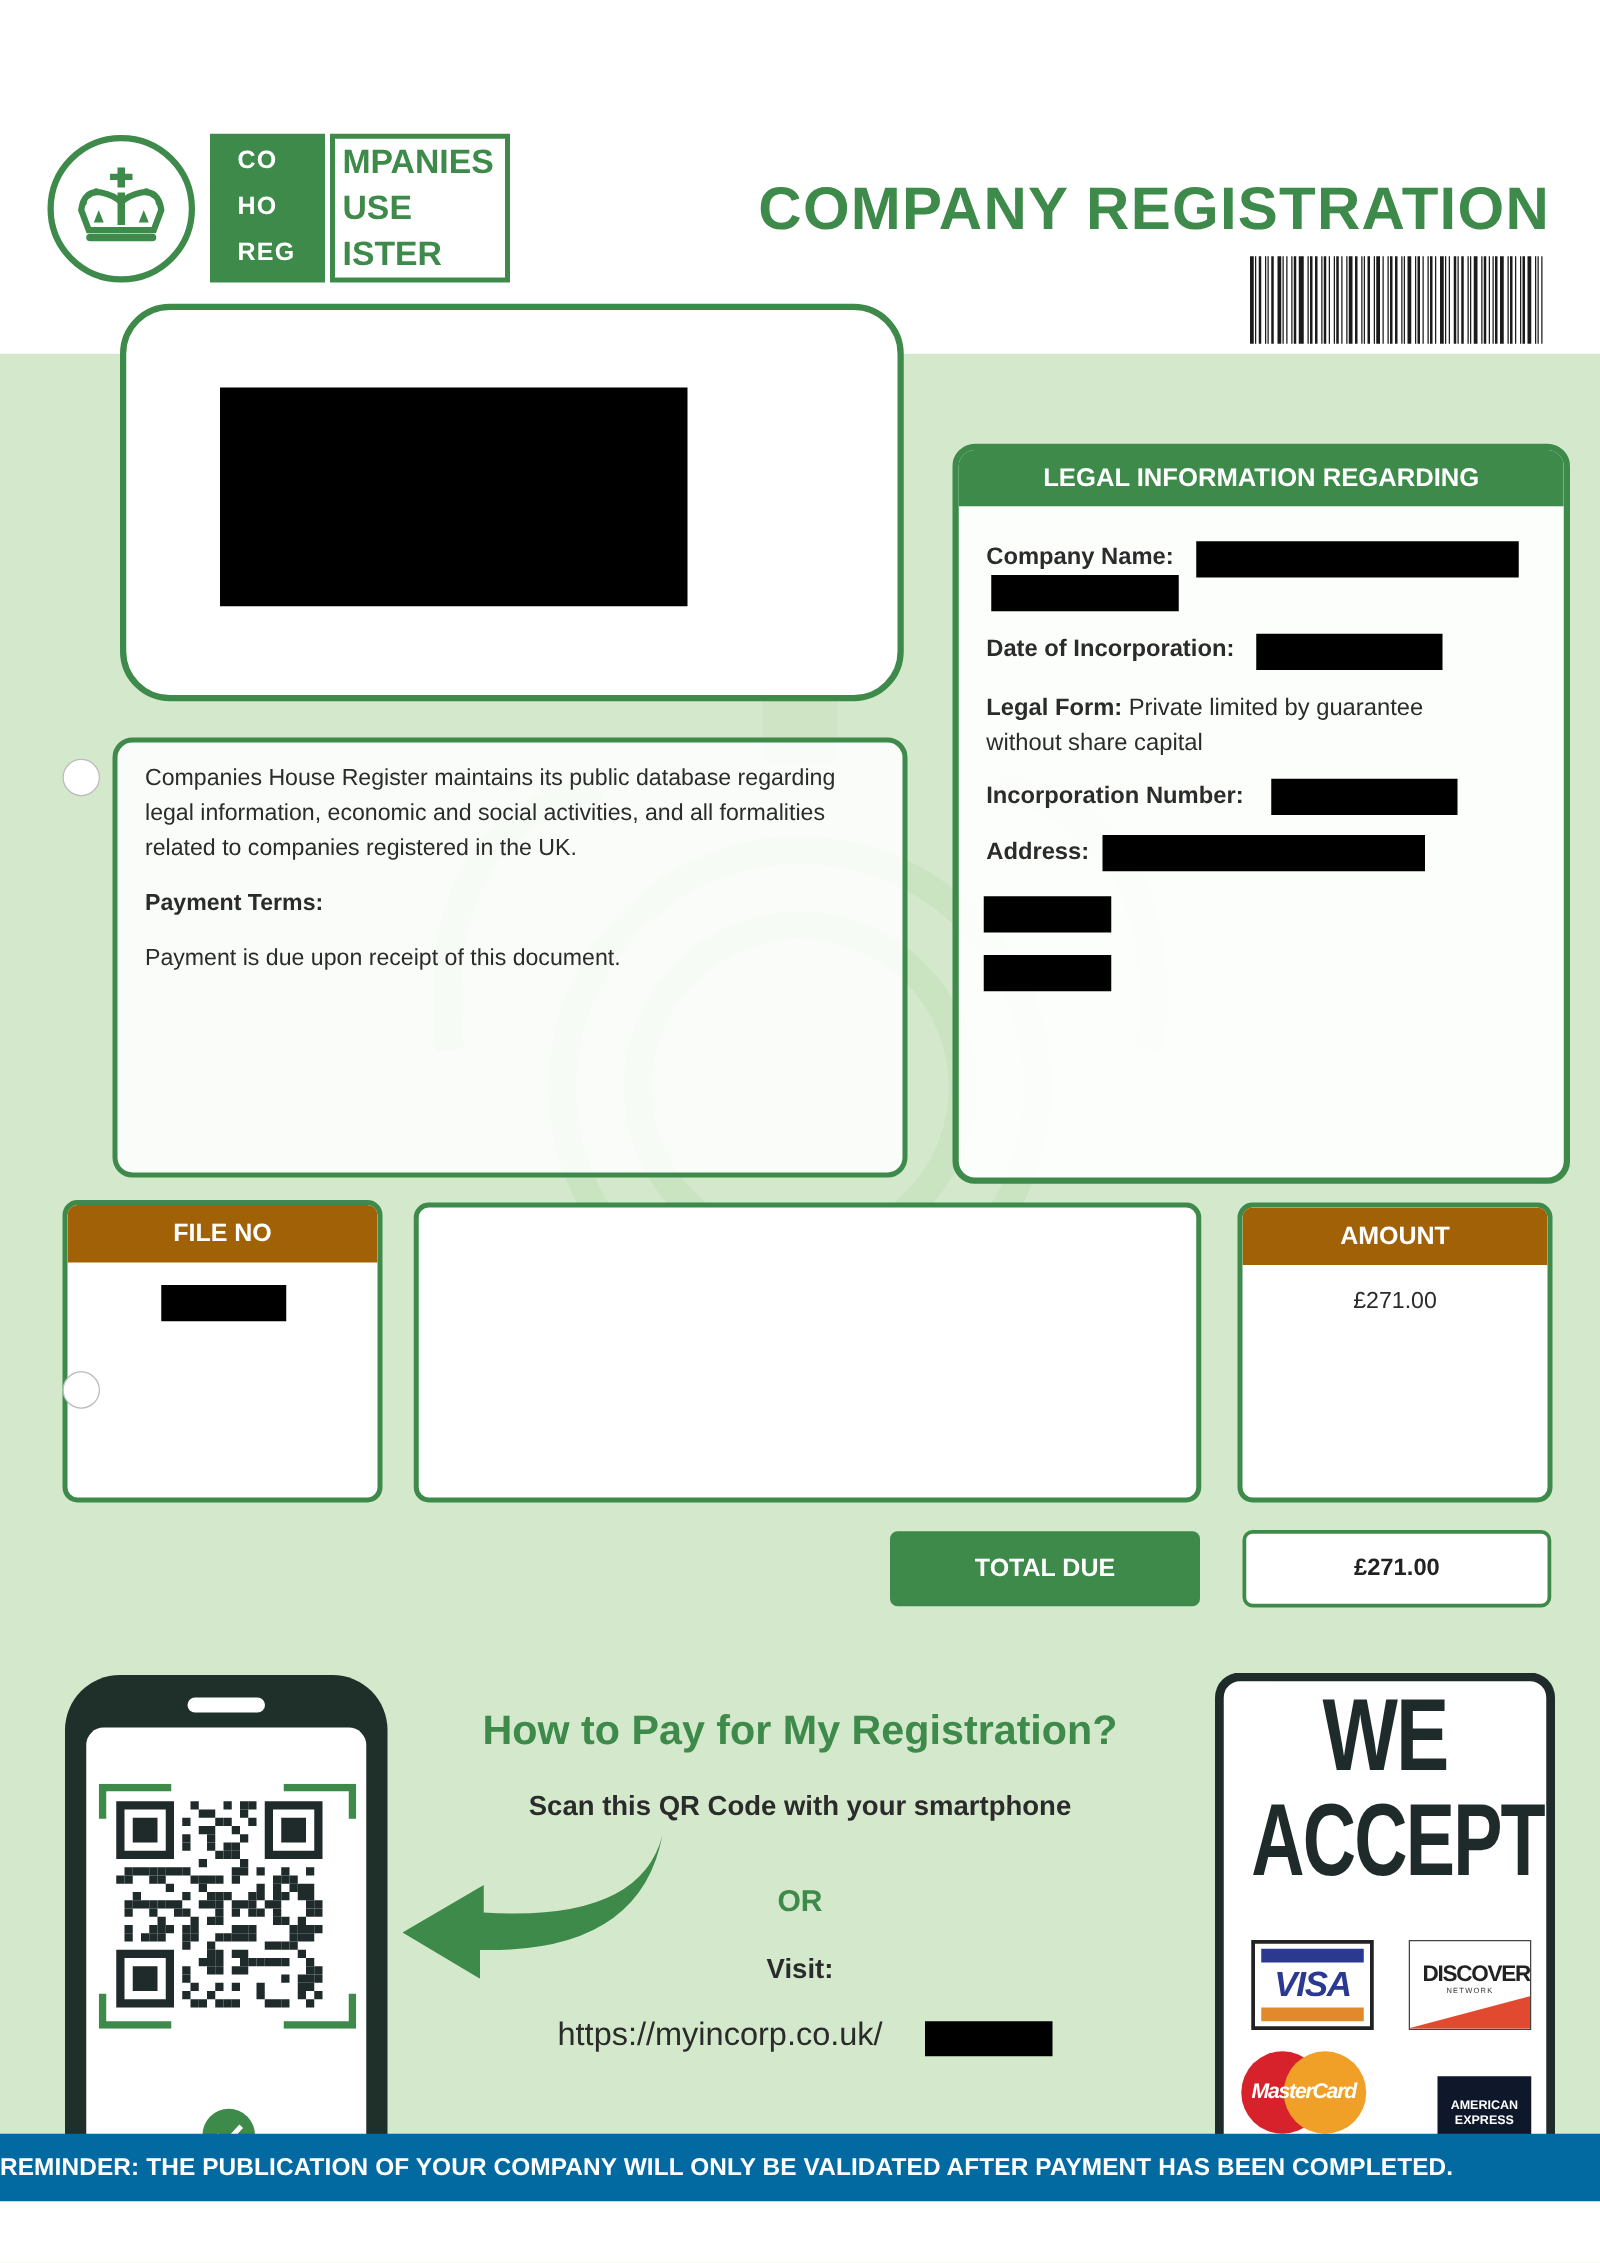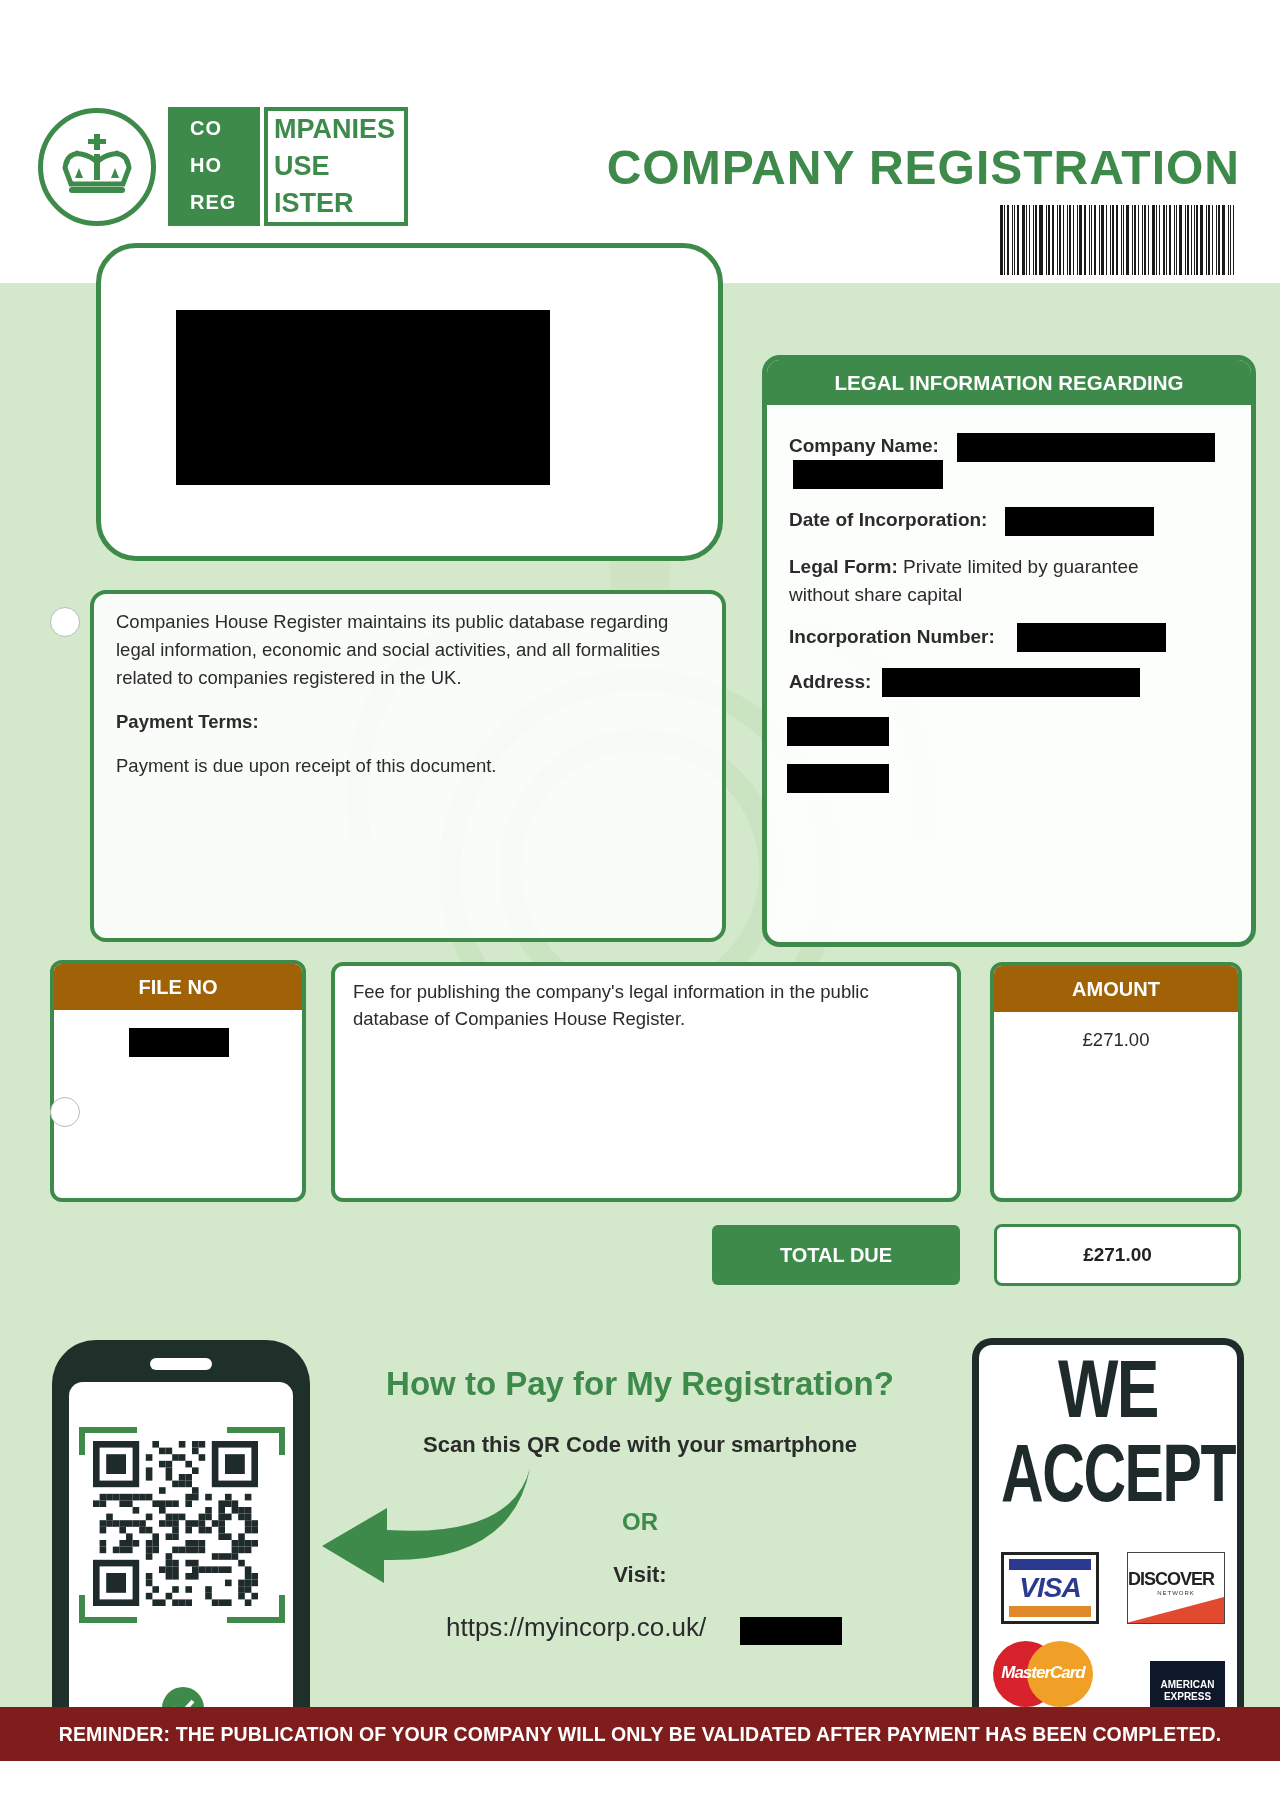--- a/index.html
+++ b/index.html
@@ -62,32 +62,32 @@
   
   .accept { position: absolute; left: 972px; top: 1338px; width: 272px; height: 372px; border: 7px solid #1f2b2b; border-bottom: none; border-radius: 20px 20px 0 0; background: #fff; }
   .accept-we { position: absolute; left: 0; top: 2px; width: 100%; text-align: center; font-size: 82px; font-weight: 900; color: #1f2b2b; line-height: 84px; transform: scaleX(0.78); letter-spacing: -2px; }
   .accept-acc { position: absolute; left: -20px; top: 86px; width: 300px; text-align: center; font-size: 82px; font-weight: 900; color: #1f2b2b; line-height: 84px; transform: scaleX(0.72); letter-spacing: -2px; }
   .card { position: absolute; }
   .visa { left: 22px; top: 207px; width: 98px; height: 72px; border: 3px solid #222; background: #fff; }
   .visa .b1 { position: absolute; left: 5px; top: 4px; right: 5px; height: 11px; background: #2b3990; }
   .visa .b2 { position: absolute; left: 5px; bottom: 4px; right: 5px; height: 11px; background: #e08a2c; }
   .visa .t { position: absolute; left: 0; top: 18px; width: 100%; text-align: center; font-style: italic; font-weight: 900; font-size: 28px; color: #2b3990; line-height: 30px; letter-spacing: -1px; }
   .discover { left: 148px; top: 207px; width: 98px; height: 72px; border: 1px solid #444; background: #fff; overflow: hidden; }
-  .discover .t { position: absolute; left: 0; top: 16px; width: 100%; text-align: left; font-weight: 900; font-size: 18px; color: #222; letter-spacing: -1px; }
+  .discover .t { position: absolute; left: 0; top: 16px; width: 100%; text-align: right; font-weight: 900; font-size: 18px; color: #222; letter-spacing: -1px; }
   .discover .n { position: absolute; left: 0; top: 37px; width: 100%; text-align: center; font-size: 6px; color: #333; letter-spacing: 1px; }
   .discover .tri { position: absolute; right: 0; bottom: 0; width: 0; height: 0; border-left: 98px solid transparent; border-bottom: 26px solid #e24a2f; }
   .mc { left: 14px; top: 296px; width: 100px; height: 66px; }
   .mc .r { position: absolute; left: 0; top: 0; width: 66px; height: 66px; border-radius: 50%; background: #d8222b; }
   .mc .y { position: absolute; left: 34px; top: 0; width: 66px; height: 66px; border-radius: 50%; background: #f1a027; }
   .mc .t { position: absolute; left: 0; top: 22px; width: 100%; text-align: center; font-style: italic; font-weight: 700; font-size: 17px; color: #fff; letter-spacing: -1px; }
   .amex { left: 171px; top: 296px; width: 75px; height: 64px; background: #0f172a; margin-top: 20px; }
   .amex .t { position: absolute; left: 0; top: 18px; width: 100%; text-align: center; font-weight: 900; font-size: 10px; color: #fff; line-height: 12px; }
 
   
-  .reminder { position: absolute; left: 0; top: 1707px; width: 1280px; height: 54px; background: #7f1d1d; color: #fff; font-weight: 700; font-size: 19.5px; text-align: center; line-height: 54px; letter-spacing: 0.1px; }
+  .reminder { position: absolute; left: 0; top: 1707px; width: 1280px; height: 54px; background: #0369a1; color: #fff; font-weight: 700; font-size: 19.5px; line-height: 54px; letter-spacing: 0.1px; }
 
   .punch { position: absolute; width: 30px; height: 30px; border-radius: 50%; background: #fff; border: 1px solid #bbb; }
 </style>
 </head>
 <body>
 
 <div class="green-bg"></div>
 
 <svg class="watermark" viewBox="0 0 720 680">
   <g fill="none" stroke="#b9d8ae" stroke-width="22">
@@ -251,21 +251,20 @@
 </div>
 
 <div class="col" style="left:50px; top:960px; width:256px; height:242px;">
   <div class="col-head">FILE NO</div>
   <div class="col-body">
     <div class="redact" style="left:75px; top:18px; width:100px; height:29px;"></div>
   </div>
 </div>
 
 <div class="col" style="left:331px; top:962px; width:630px; height:240px;">
-  <div class="col-body" style="padding:12px 18px; padding-right:40px;">Fee for publishing the company's legal information in the public database of Companies House Register.</div>
 </div>
 
 <div class="col" style="left:990px; top:962px; width:252px; height:240px;">
   <div class="col-head">AMOUNT</div>
   <div class="col-body" style="text-align:center;">£271.00</div>
 </div>
 
 <div class="total-btn">TOTAL DUE</div>
 <div class="total-val">£271.00</div>
 

